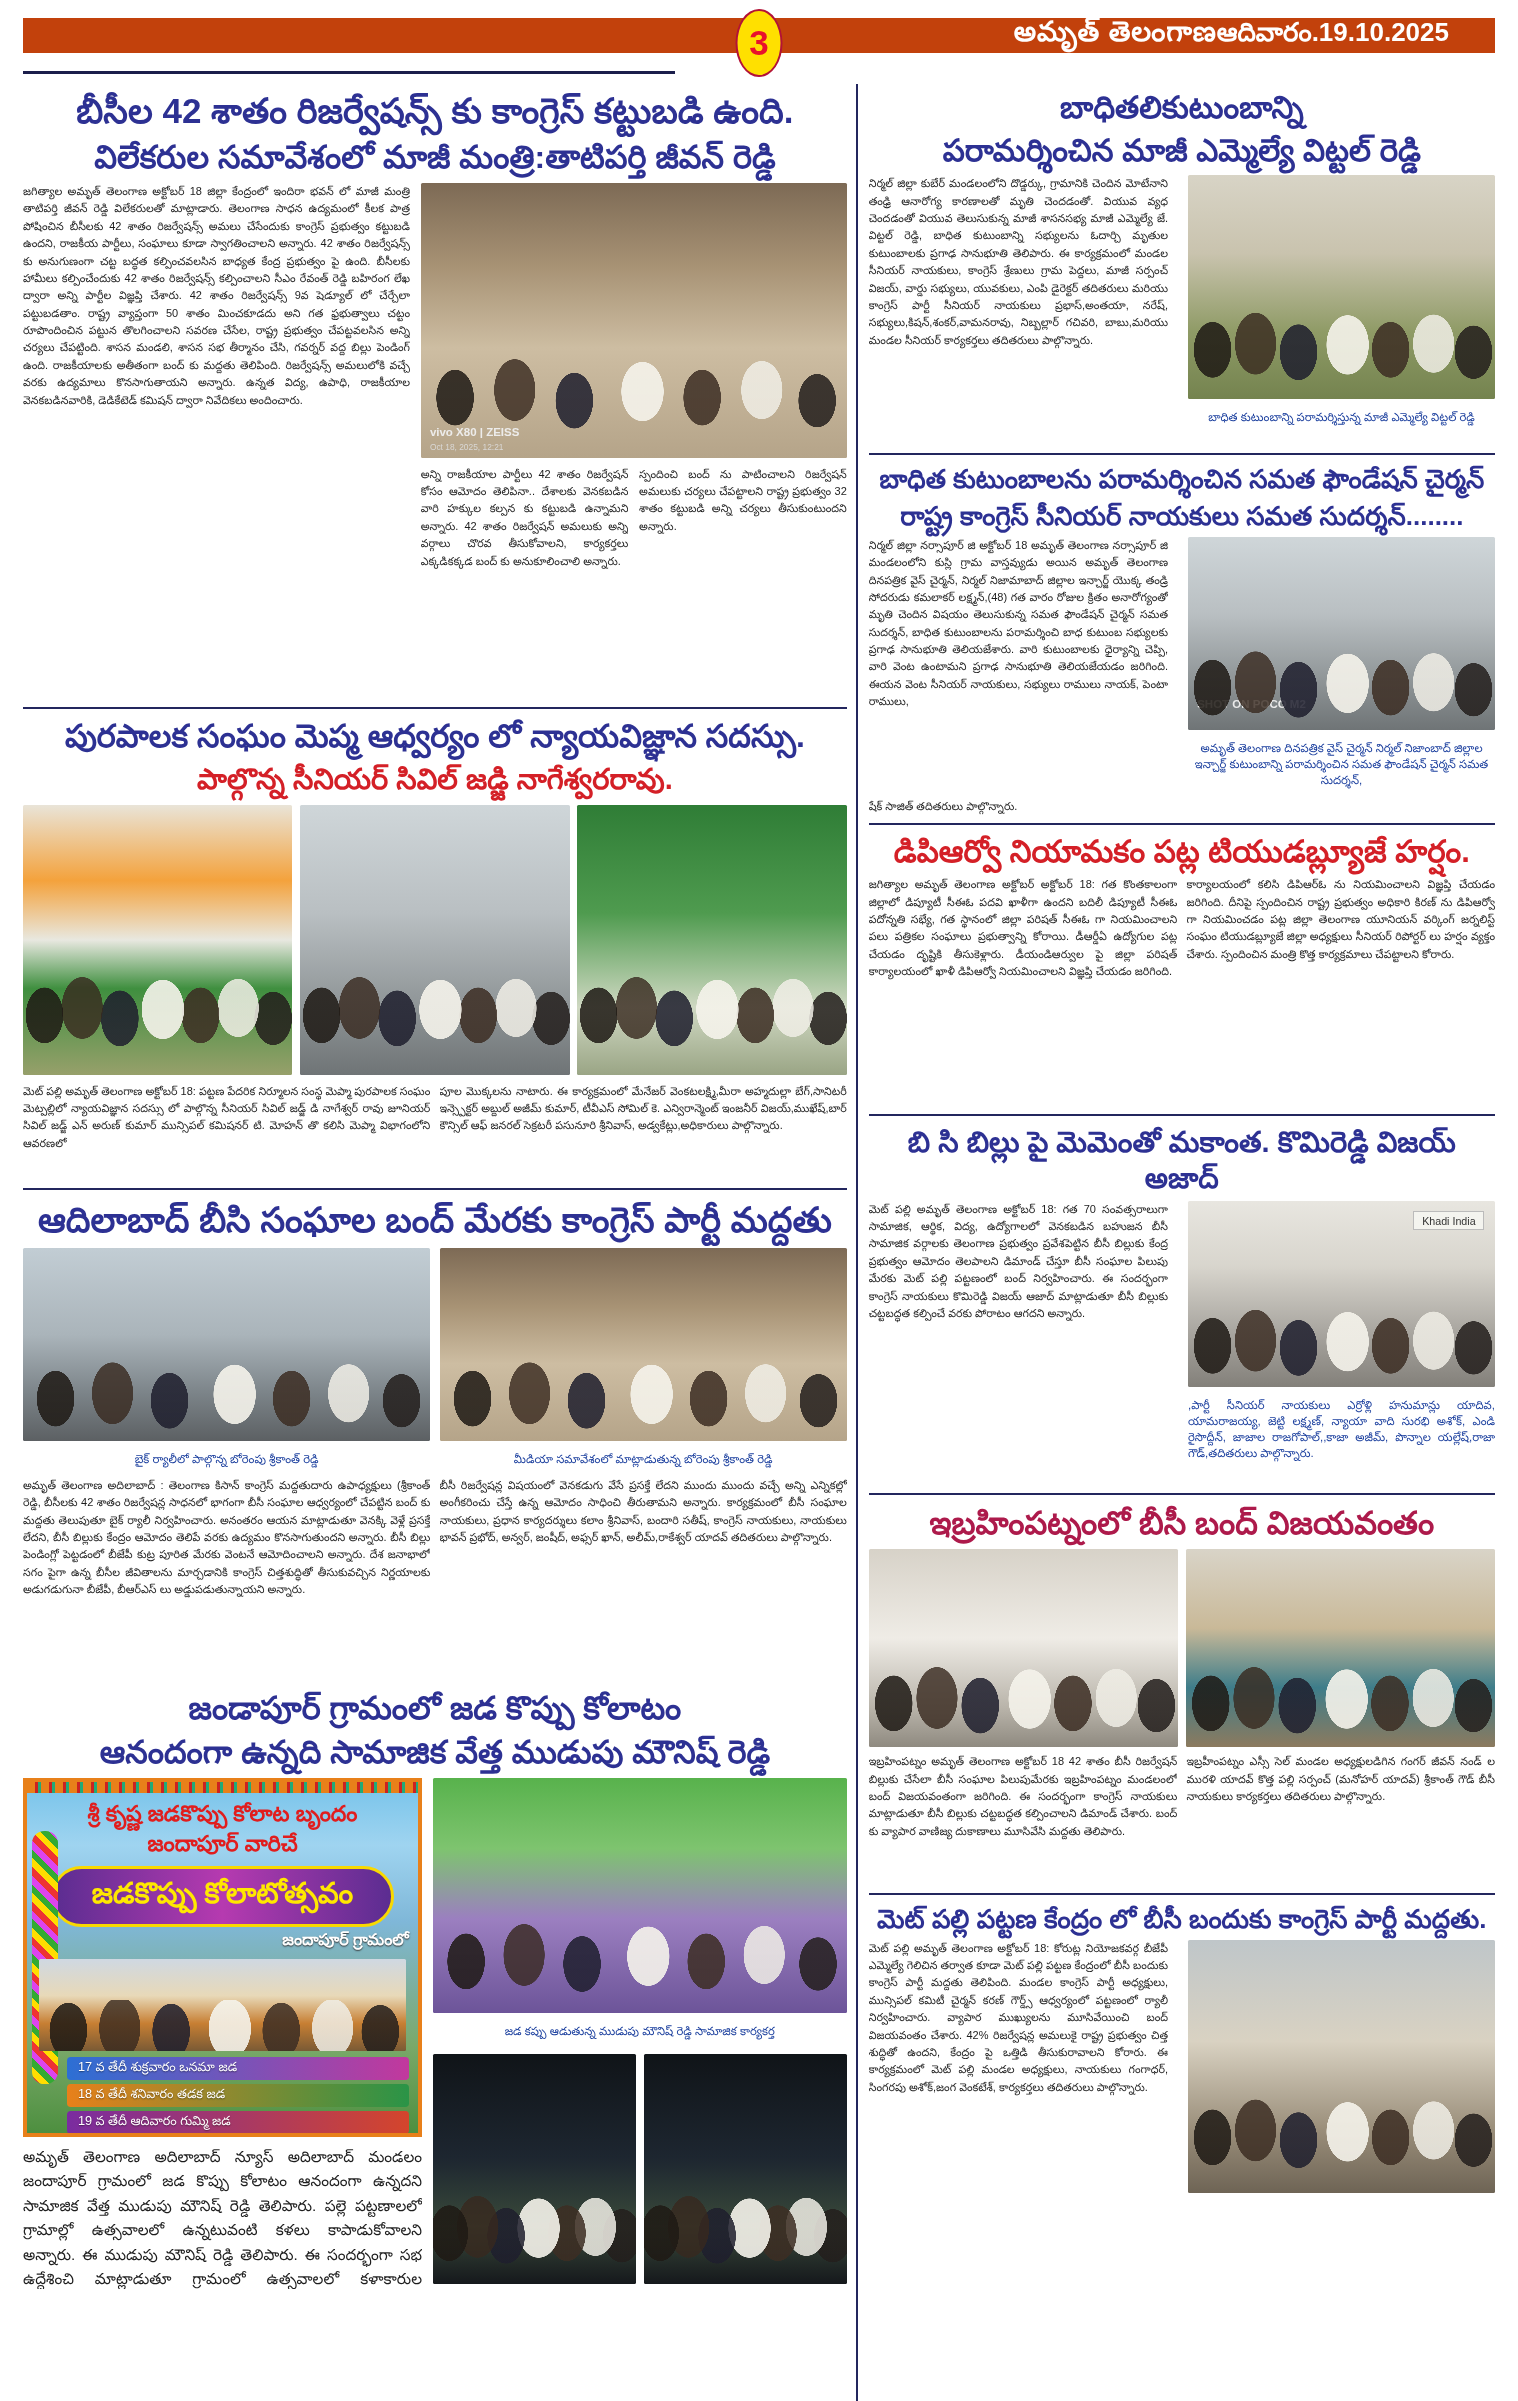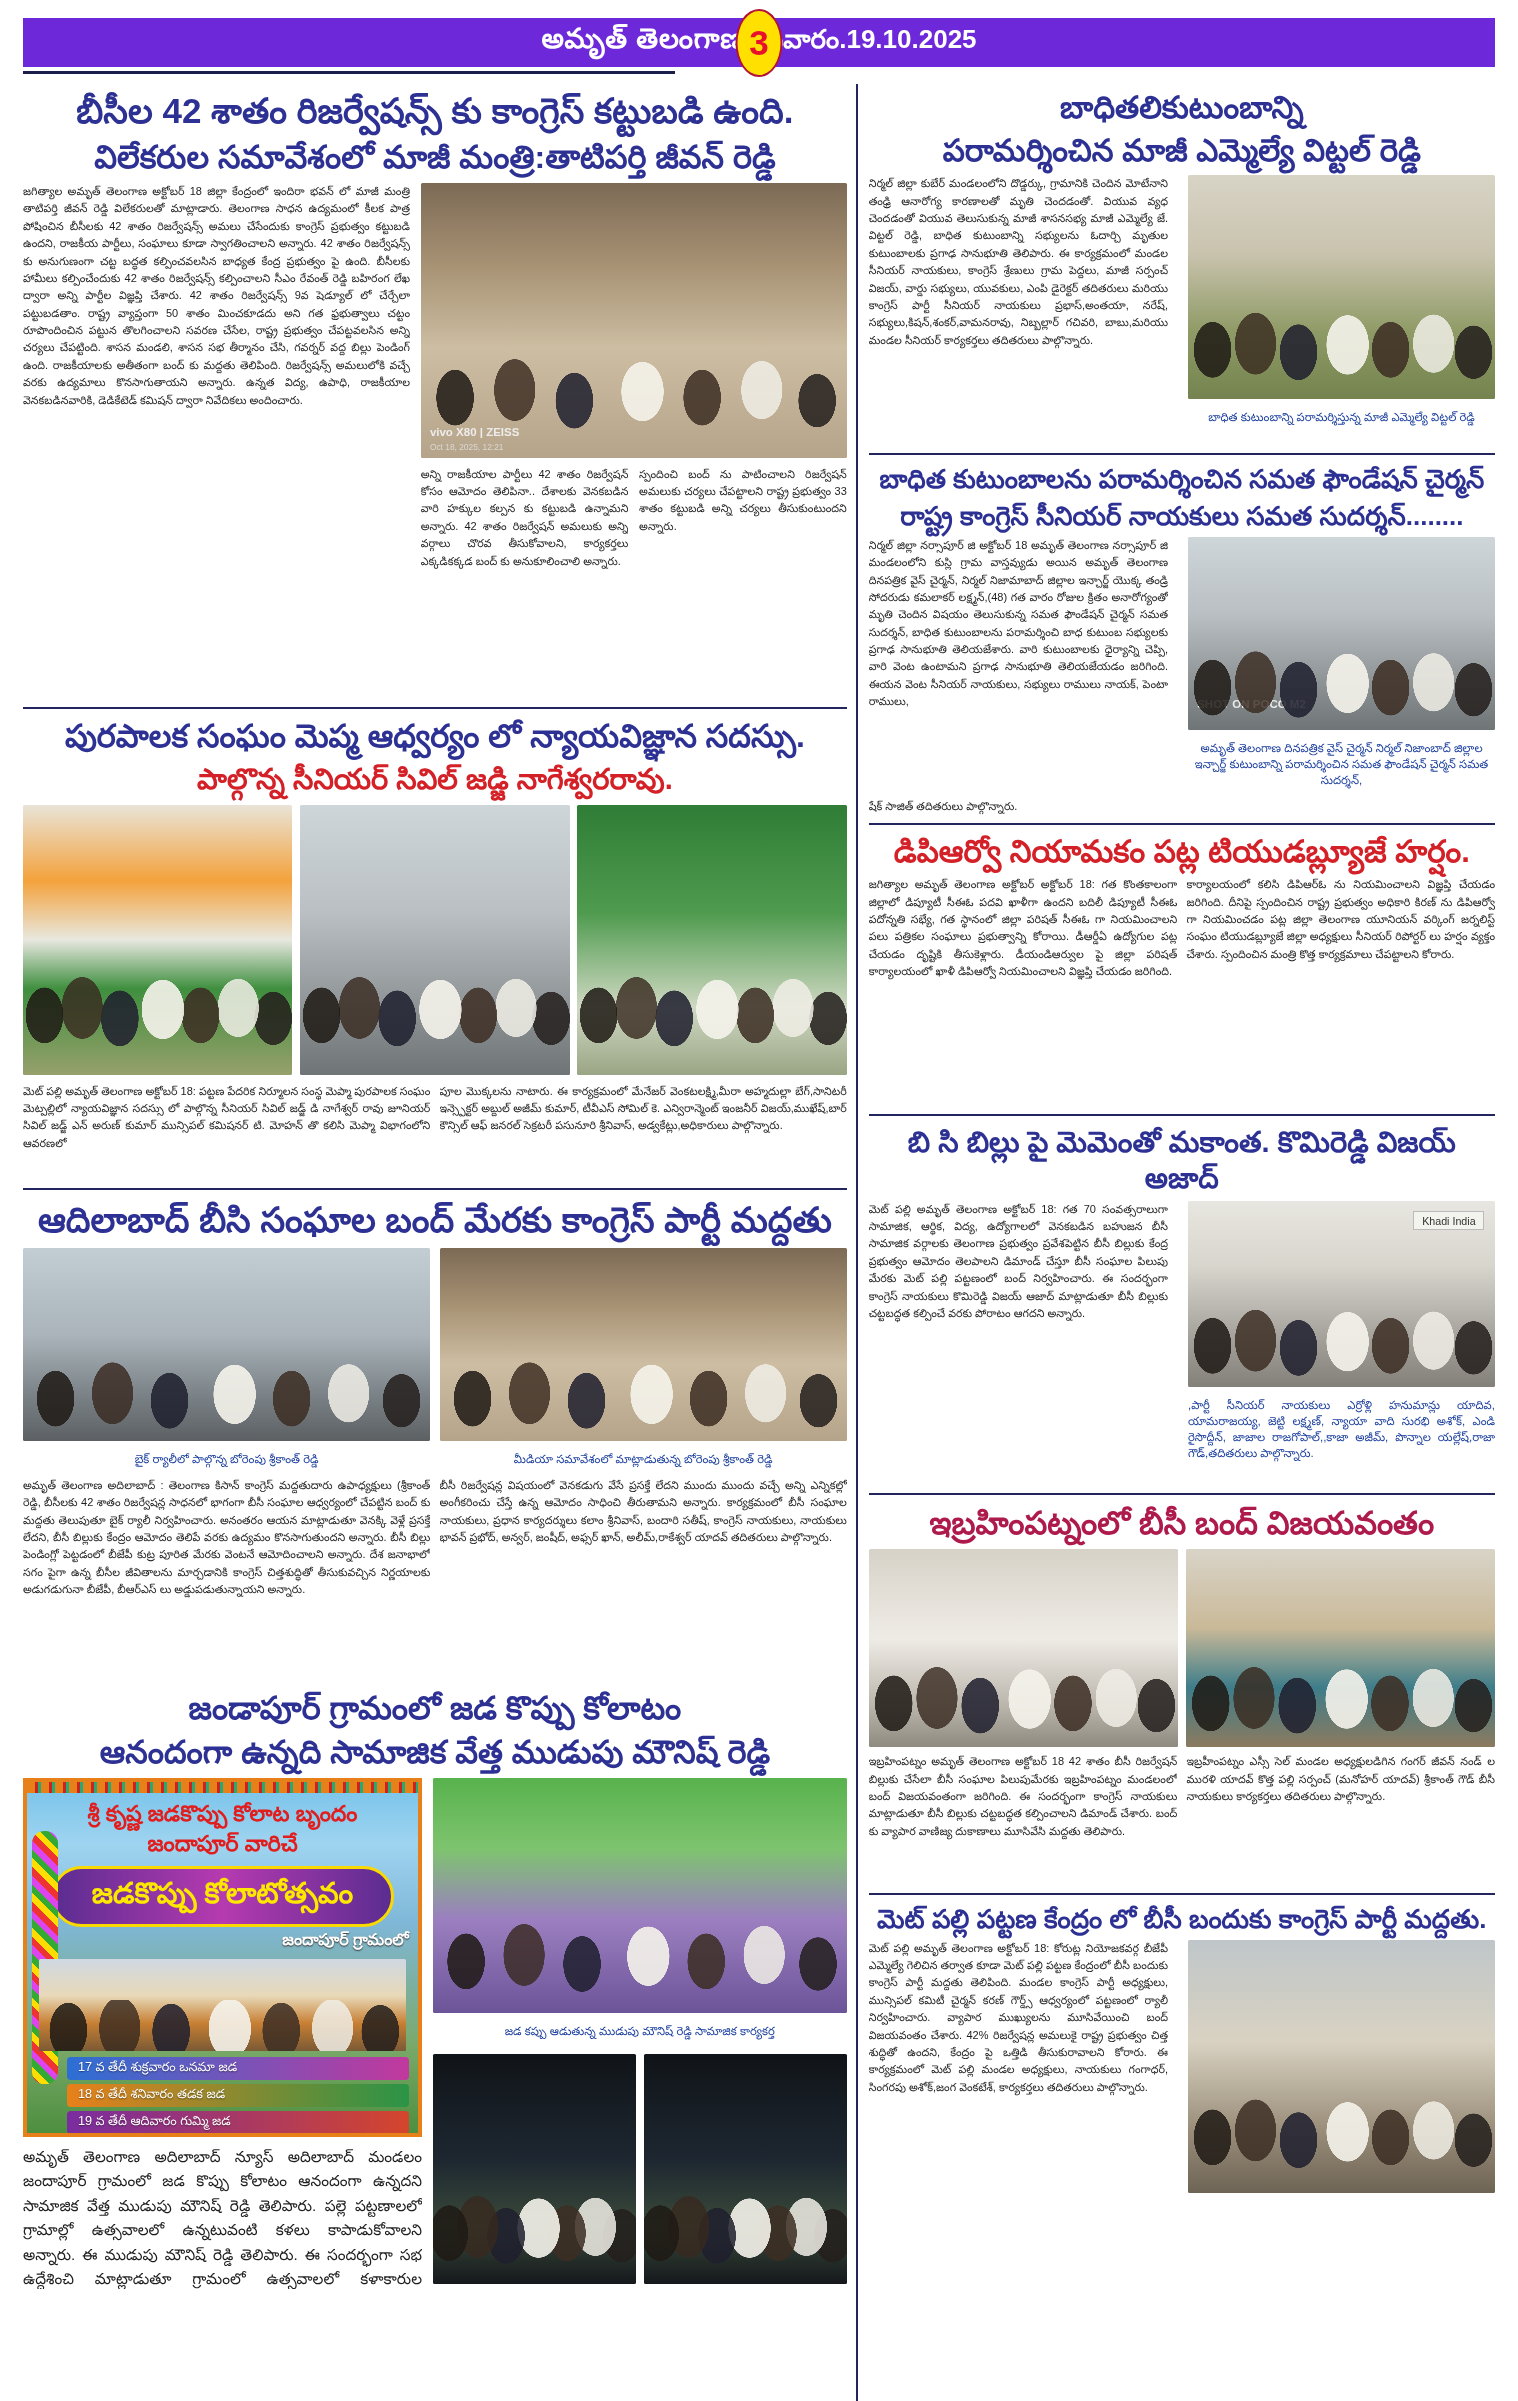--- a/index.html
+++ b/index.html
@@ -1,20 +1,20 @@
 <!DOCTYPE html>
 <html style="font-size:12.3px"><head>
 <meta charset="utf-8">
 <style>
   html,body{margin:0;padding:0;background:#ffffff;}
   .page{position:relative;width:1518px;height:2401px;background:#ffffff;overflow:hidden;
         font-family:"Liberation Sans", sans-serif;}
   
-  .masthead{position:absolute;left:23px;right:23px;top:18.4px;height:49px;background:#6d28d9;
-            display:flex;align-items:center;justify-content:center;padding:0 46px;box-sizing:border-box;}
+  .masthead{position:absolute;left:23px;right:23px;top:18.4px;height:35px;background:#c2410c;
+            display:flex;align-items:center;justify-content:flex-end;padding:0 46px;box-sizing:border-box;}
   .masthead .mname{color:#fff;font-size:28px;font-weight:bold;letter-spacing:0.8px;}
   .masthead .mdate{color:#fff;font-size:26px;font-weight:bold;}
   .page-badge{position:absolute;left:50%;top:9.2px;transform:translateX(-50%);width:43px;height:64px;
               background:#ffe000;border:2.3px solid #b31237;border-radius:50%;display:flex;align-items:center;
               justify-content:center;color:#e8112d;font-size:35px;font-weight:bold;z-index:5;}
   .mast-underline{position:absolute;left:23px;top:71px;width:652px;height:3.1px;background:#1b1e4b;}
   
   .columns{position:absolute;top:84px;left:23px;right:23px;bottom:0;display:flex;}
   .col-left{width:833px;min-width:833px;padding-right:9.2px;box-sizing:border-box;}
   .col-right{flex:1;padding-left:10.7px;border-left:2.3px solid #23265e;box-sizing:border-box;}
@@ -133,21 +133,21 @@
         <div class="hl h-blue sz44 sz42">విలేకరుల సమావేశంలో మాజీ మంత్రి:తాటిపర్తి జీవన్ రెడ్డి</div>
         <div class="l1-grid">
           <div class="l1-left body-text" style="height:516px;">జగిత్యాల అమృత్ తెలంగాణ అక్టోబర్ 18 జిల్లా కేంద్రంలో ఇందిరా భవన్ లో మాజీ మంత్రి తాటిపర్తి జీవన్ రెడ్డి విలేకరులతో మాట్లాడారు. తెలంగాణ సాధన ఉద్యమంలో కీలక పాత్ర పోషించిన బీసీలకు 42 శాతం రిజర్వేషన్స్ అమలు చేసేందుకు కాంగ్రెస్ ప్రభుత్వం కట్టుబడి ఉందని, రాజకీయ పార్టీలు, సంఘాలు కూడా స్వాగతించాలని అన్నారు. 42 శాతం రిజర్వేషన్స్ కు అనుగుణంగా చట్ట బద్ధత కల్పించవలసిన బాధ్యత కేంద్ర ప్రభుత్వం పై ఉంది. బీసీలకు హామీలు కల్పించేందుకు 42 శాతం రిజర్వేషన్స్ కల్పించాలని సీఎం రేవంత్ రెడ్డి బహిరంగ లేఖ ద్వారా అన్ని పార్టీల విజ్ఞప్తి చేశారు. 42 శాతం రిజర్వేషన్స్ 9వ షెడ్యూల్ లో చేర్చేలా పట్టుబడతాం. రాష్ట్ర వ్యాప్తంగా 50 శాతం మించకూడదు అని గత ఫ్రభుత్వాలు చట్టం రూపొందించిన పట్టున తొలగించాలని సవరణ చేసేల, రాష్ట్ర ప్రభుత్వం చేపట్టవలసిన అన్ని చర్యలు చేపట్టింది. శాసన మండలి, శాసన సభ తీర్మానం చేసి, గవర్నర్ వద్ద బిల్లు పెండింగ్ ఉంది. రాజకీయాలకు అతీతంగా బంద్ కు మద్దతు తెలిపింది. రిజర్వేషన్స్ అమలులోకి వచ్చే వరకు ఉద్యమాలు కొనసాగుతాయని అన్నారు. ఉన్నత విద్య, ఉపాధి, రాజకీయాల వెనకబడినవారికి, డెడికేటెడ్ కమిషన్ ద్వారా నివేదికలు అందించారు.</div>
           <div class="l1-right">
             <div class="photo ph-press crowd l1-photo">
               <span class="wm">vivo X80 | ZEISS</span>
               <span class="wm2">Oct 18, 2025, 12:21</span>
             </div>
             <div class="l1-sub">
               <div class="tcol body-text" style="height:222px;">అన్ని రాజకీయాల పార్టీలు 42 శాతం రిజర్వేషన్ కోసం ఆమోదం తెలిపినా.. దేశాలకు వెనకబడిన వారి హక్కుల కల్పన కు కట్టుబడి ఉన్నామని అన్నారు. 42 శాతం రిజర్వేషన్ అమలుకు అన్ని వర్గాలు చొరవ తీసుకోవాలని, కార్యకర్తలు ఎక్కడికక్కడ బంద్ కు అనుకూలించాలి అన్నారు.</div>
-              <div class="tcol body-text" style="height:222px;">స్పందించి బంద్ ను పాటించాలని రిజర్వేషన్ అమలుకు చర్యలు చేపట్టాలని రాష్ట్ర ప్రభుత్వం 33 శాతం కట్టుబడి అన్ని చర్యలు తీసుకుంటుందని అన్నారు.</div>
+              <div class="tcol body-text" style="height:222px;">స్పందించి బంద్ ను పాటించాలని రిజర్వేషన్ అమలుకు చర్యలు చేపట్టాలని రాష్ట్ర ప్రభుత్వం 32 శాతం కట్టుబడి అన్ని చర్యలు తీసుకుంటుందని అన్నారు.</div>
             </div>
           </div>
         </div>
       </div>
 
       <hr class="divider">
 
       <div>
         <div class="hl h-blue sz42">పురపాలక సంఘం మెప్మ ఆధ్వర్యం లో న్యాయవిజ్ఞాన సదస్సు.</div>
         <div class="hl h-red sz38">పాల్గొన్న సీనియర్ సివిల్ జడ్జి నాగేశ్వరరావు.</div>

